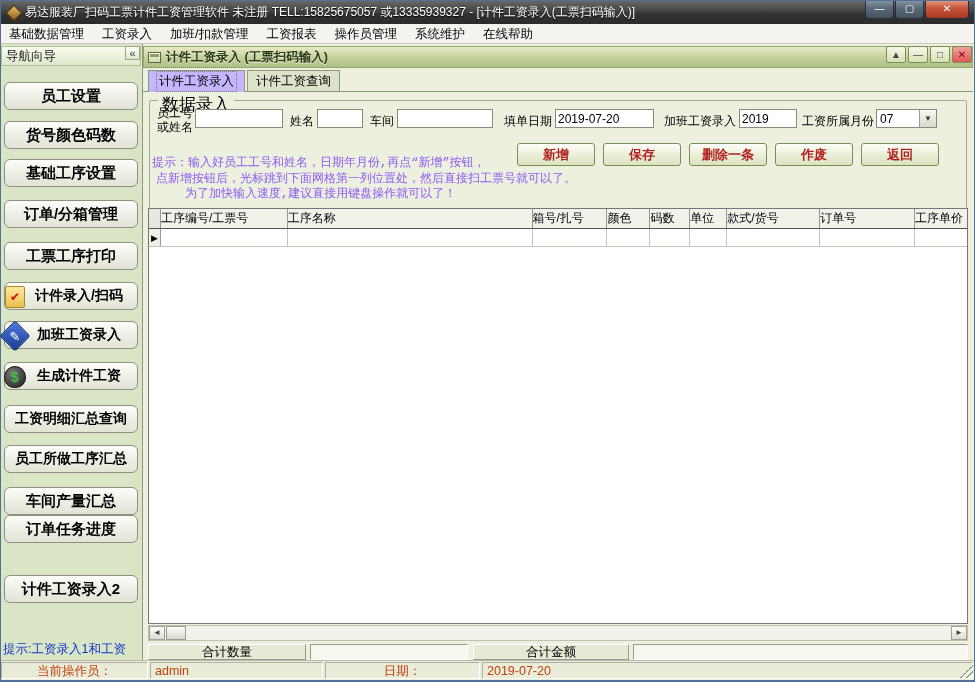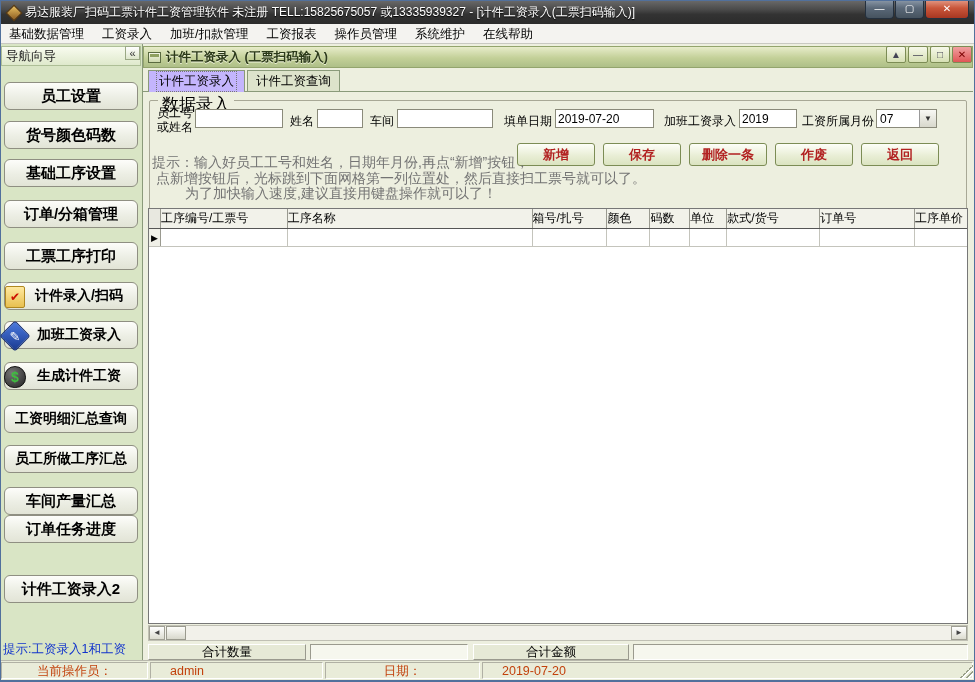--- a/index.html
+++ b/index.html
@@ -156,21 +156,21 @@
   }
   
   .action-btn{
     position:absolute; top:99px; width:78px; height:23px;
     background:linear-gradient(#fdfef8,#e9eed6 55%,#dbe3c0);
     border:1px solid #7c8c55; border-radius:3px;
     font-size:13px; font-weight:bold; color:#b22222; cursor:pointer;
     font-family:"Liberation Sans","DejaVu Sans",sans-serif;
   }
   
-  .hint{ position:absolute; font-size:14px; color:#737373; white-space:nowrap; }
+  .hint{ position:absolute; font-size:12px; color:#8b5cf6; white-space:nowrap;font-family:Liberation Mono, monospace; }
   
   .grid{
     position:absolute; left:5px; top:164px; width:820px; height:416px;
     background:#fff; border:1px solid #777;
   }
   .grid-header{ display:flex; height:20px; background:#f2f2ea; border-bottom:1px solid #555; }
   .gh-cell{
     font-size:12px; color:#000; text-align:left; line-height:19px;
     border-right:1px solid #9a9a90; overflow:hidden; white-space:nowrap;
   }
@@ -215,21 +215,21 @@
   .statusbar{
     position:absolute; left:0; top:660px; width:975px; height:20px;
     background:#e9ecd9; border-top:1px solid #b8b8ac; font-size:12.5px; color:#c2410c;
   }
   .sb-panel{
     position:absolute; top:1px; height:17px;
     border:1px solid; border-color:#b0b0a4 #fff #fff #b0b0a4;
     line-height:16px; overflow:hidden; white-space:nowrap;
   }
   .sb-center{ text-align:center; }
-  .sb-left{ padding-left:19px; }
+  .sb-left{ padding-left:4px; }
   .grip{
     position:absolute; right:2px; bottom:2px; width:13px; height:13px;
     background:
       linear-gradient(135deg, transparent 50%, #9aa08a 50%, #9aa08a 57%, #fff 57%, #fff 64%,
       transparent 64%, transparent 71%, #9aa08a 71%, #9aa08a 78%, #fff 78%, #fff 85%, transparent 85%);
   }
 </style>
 </head>
 <body>
 

